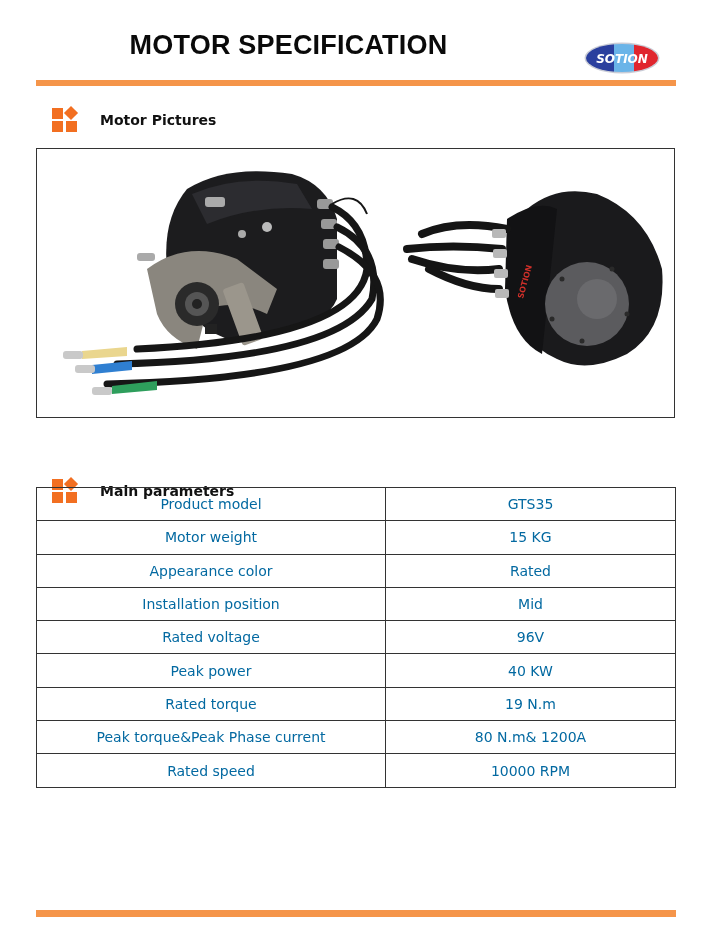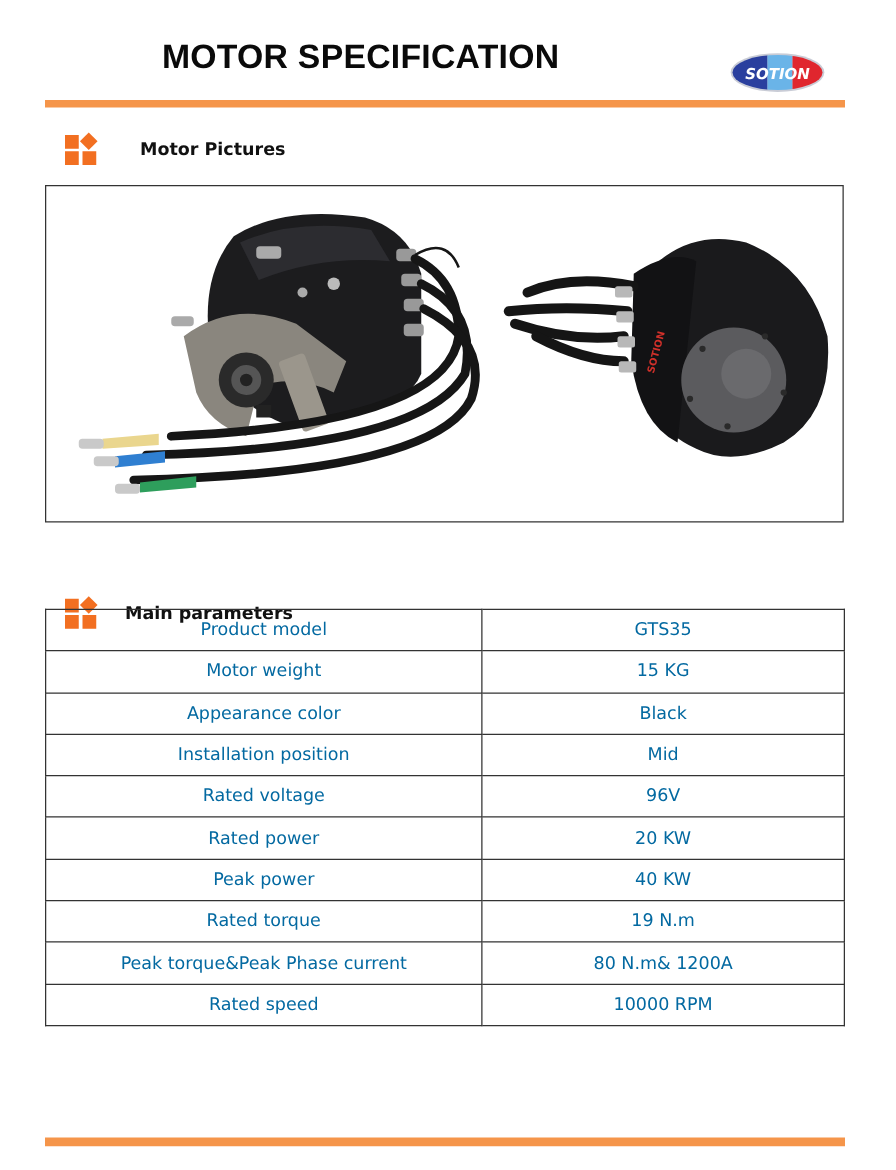--- a/index.html
+++ b/index.html
@@ -34,21 +34,21 @@
   <g clip-path="url(#ov)">
     <rect x="0" y="0" width="30" height="32" fill="#2a3f9e"></rect>
     <rect x="30" y="0" width="20" height="32" fill="#6ab4e8"></rect>
     <rect x="50" y="0" width="30" height="32" fill="#e0262e"></rect>
   </g>
   <text x="38" y="21" text-anchor="middle" font-family="DejaVu Sans, sans-serif" font-weight="bold" font-size="12" font-style="italic" fill="#ffffff">SOTION</text>
 </svg>
 
 <div class="rule top"></div>
 
-<div class="section" style="top:106px;gap:12px;">
+<div class="section" style="top:106px;">
   <div class="icon">
     <i style="left:0;top:1px;width:11px;height:11px;"></i>
     <i style="left:14px;top:1px;width:10px;height:10px;transform:rotate(45deg);"></i>
     <i style="left:0;top:14px;width:11px;height:11px;"></i>
     <i style="left:14px;top:14px;width:11px;height:11px;"></i>
   </div>
   <span class="label">Motor Pictures</span>
 </div>
 
 <div class="photo-box">
@@ -131,33 +131,29 @@
     <tr>
         <td class="k">Product model</td>
         <td>GTS35</td>
       </tr>
     <tr>
         <td class="k">Motor weight</td>
         <td>15 KG</td>
       </tr>
     <tr>
         <td class="k">Appearance color</td>
-        <td>Black</td>
+        <td>Rated</td>
       </tr>
     <tr>
         <td class="k">Installation position</td>
         <td>Mid</td>
       </tr>
     <tr>
         <td class="k">Rated voltage</td>
         <td>96V</td>
-      </tr>
-    <tr>
-        <td class="k">Rated power</td>
-        <td>20 KW</td>
       </tr>
     <tr>
         <td class="k">Peak power</td>
         <td>40 KW</td>
       </tr>
     <tr>
         <td class="k">Rated torque</td>
         <td>19 N.m</td>
       </tr>
     <tr>

